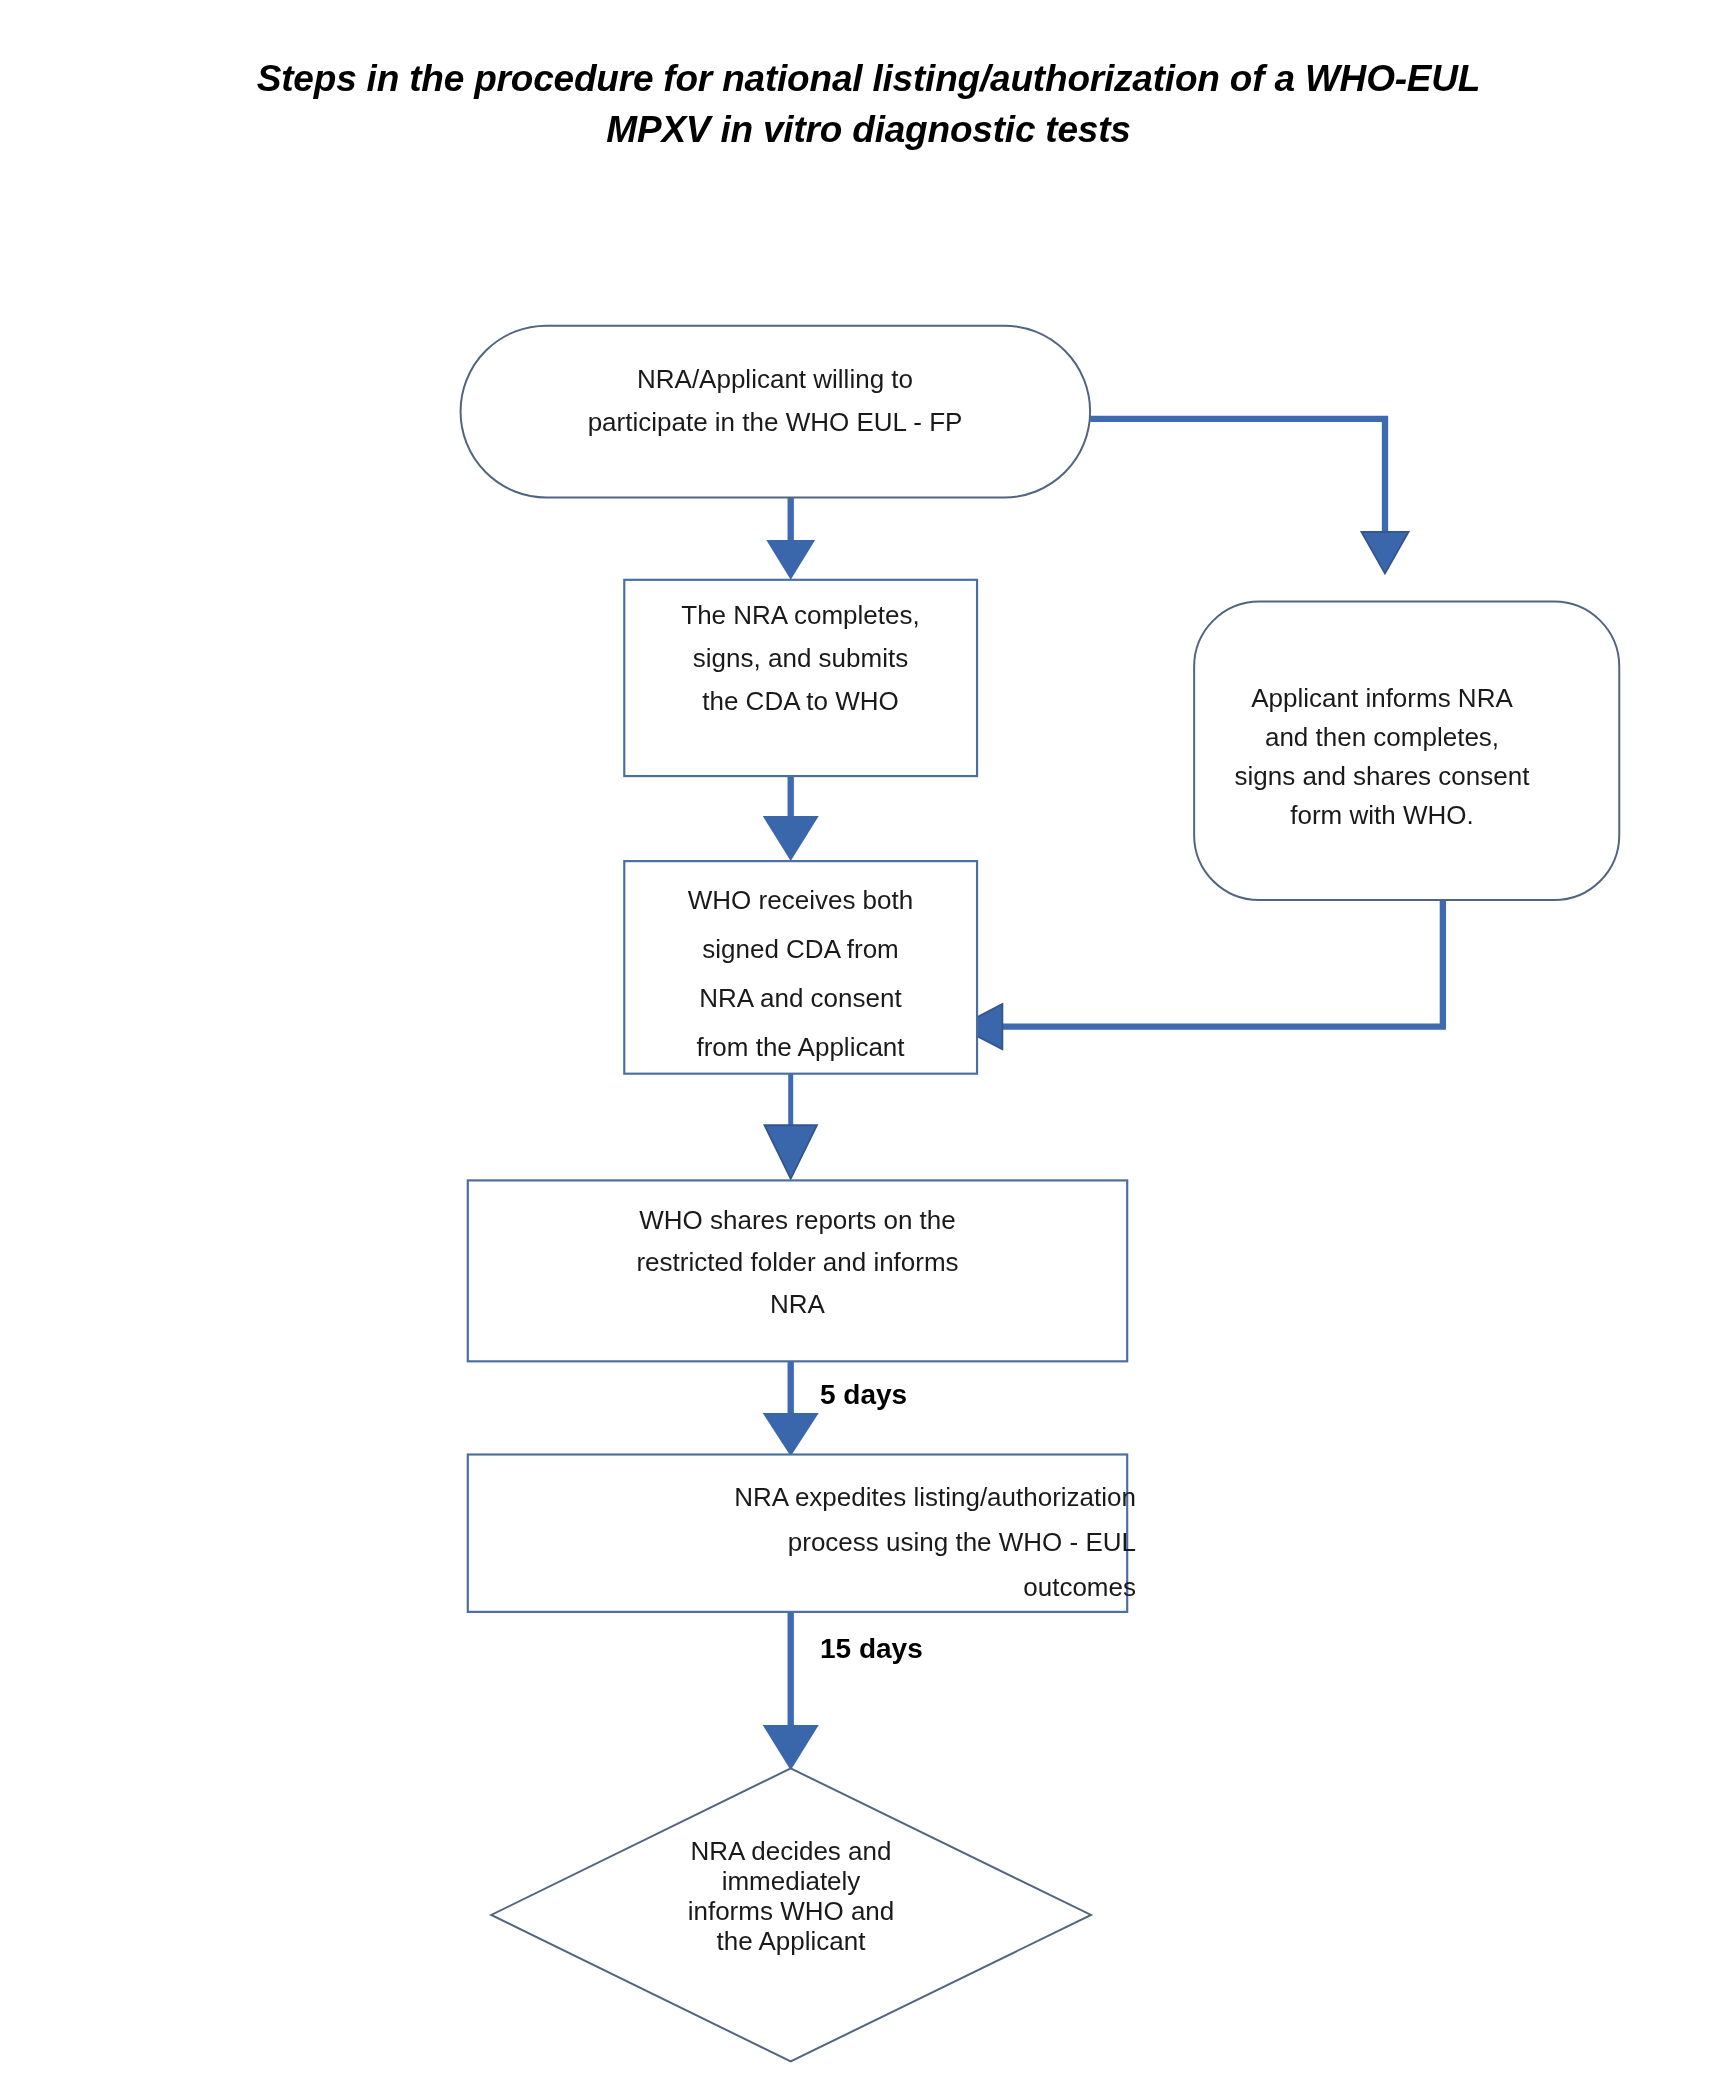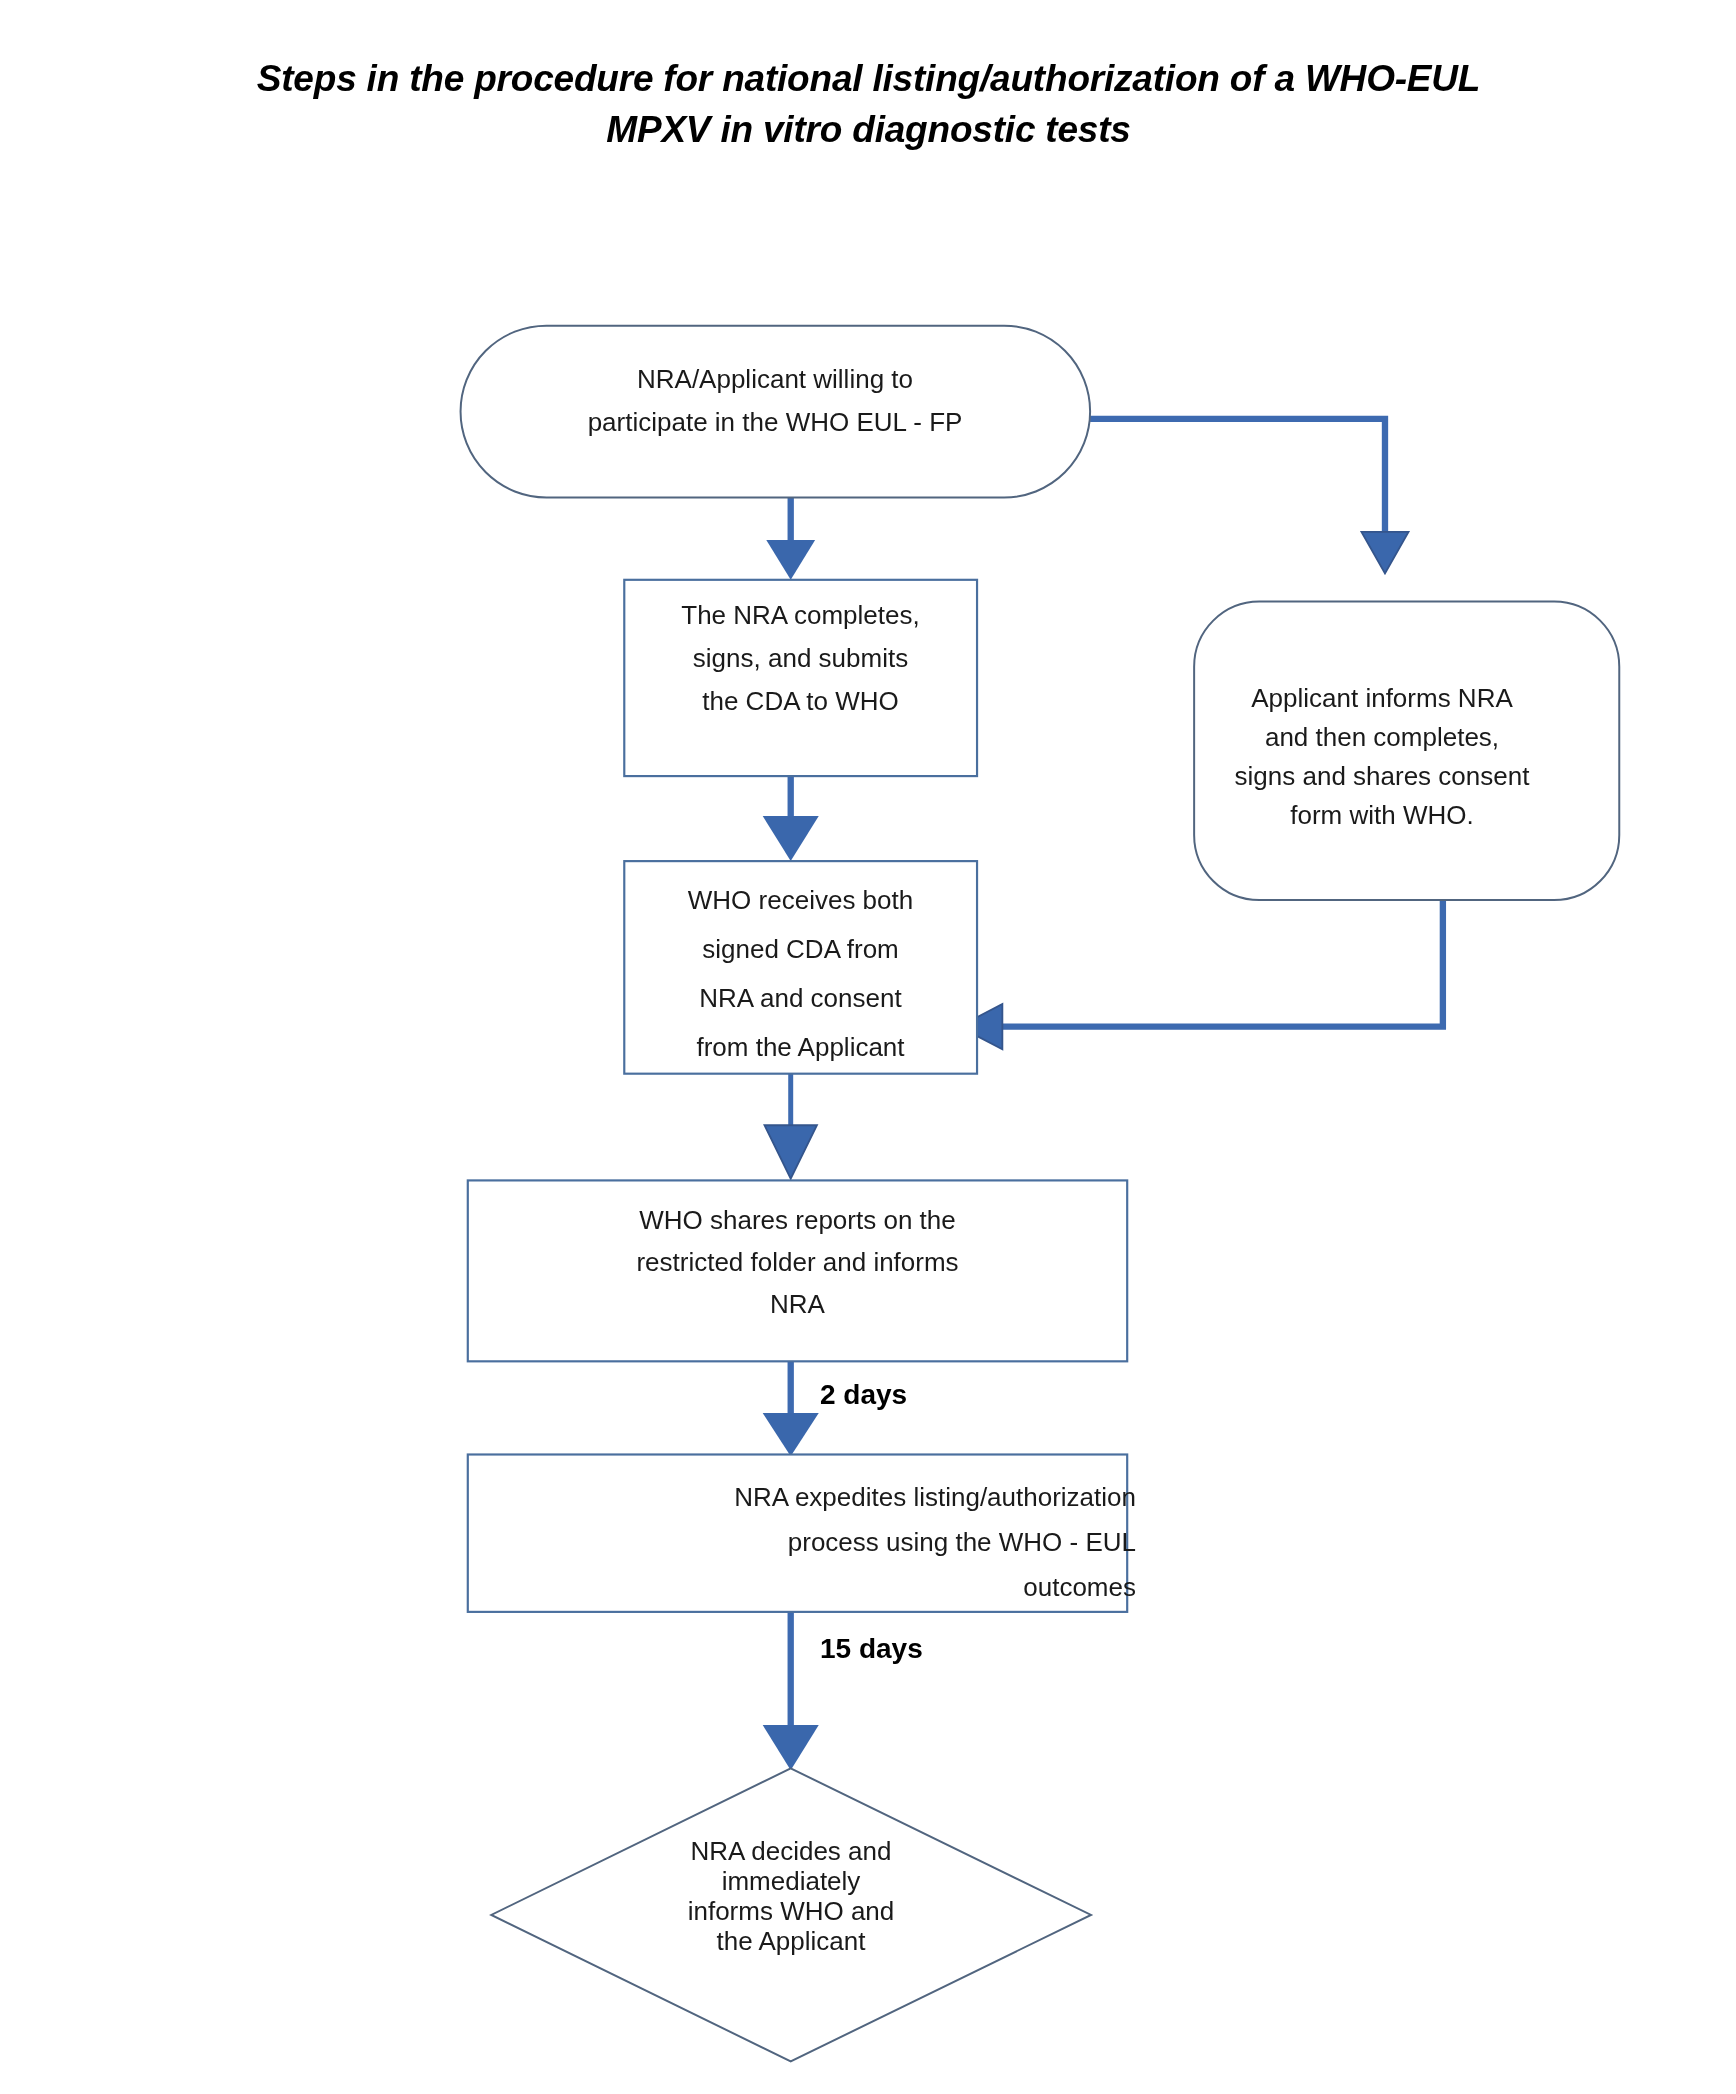--- a/index.html
+++ b/index.html
@@ -185,18 +185,18 @@
 
   <div class="node-text left-align" style="left:512px; top:1475px; width:624px; line-height:45px;">NRA expedites listing/authorization
 process using the WHO - EUL
 outcomes</div>
 
   <div class="node-text" style="left:601px; top:1836px; width:380px; line-height:30px;">NRA decides and
 immediately
 informs WHO and
 the Applicant</div>
 
-  <div class="edge-label" style="left:820px; top:1379px;">2 days</div>
+  <div class="edge-label" style="left:820px; top:1379px;">5 days</div>
 
   <div class="edge-label" style="left:820px; top:1633px;">15 days</div>
 
 </div>
 
 
 </body></html>

